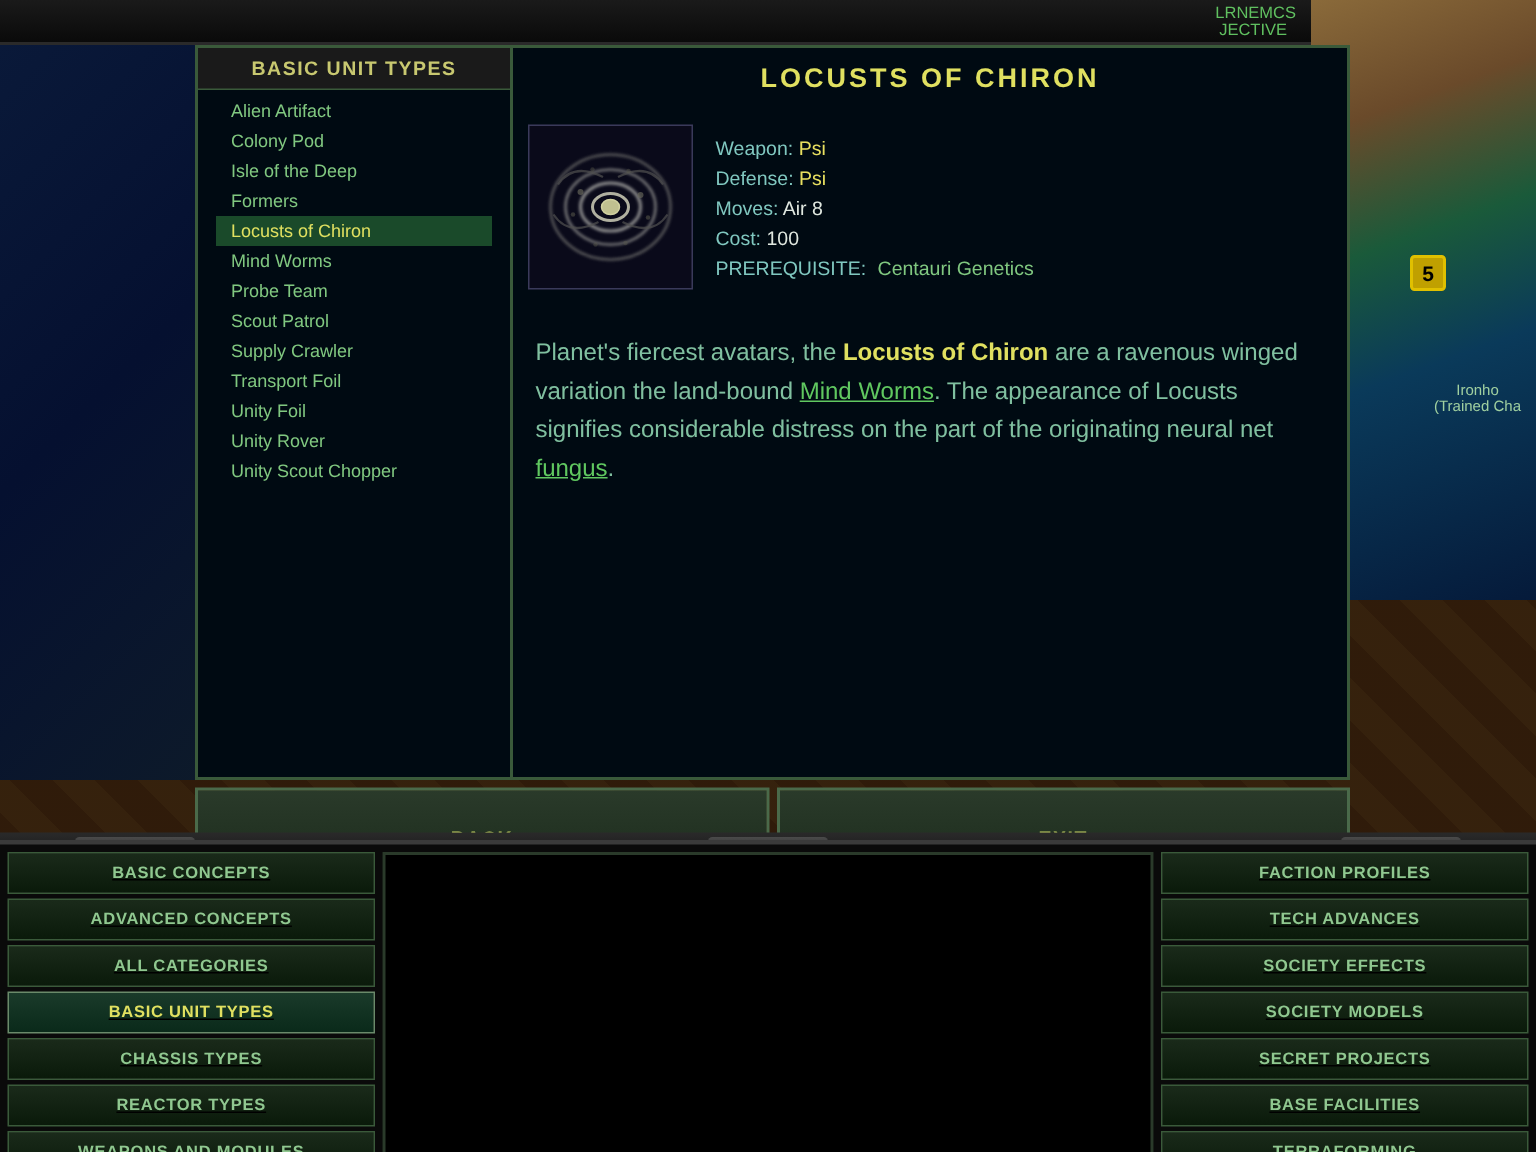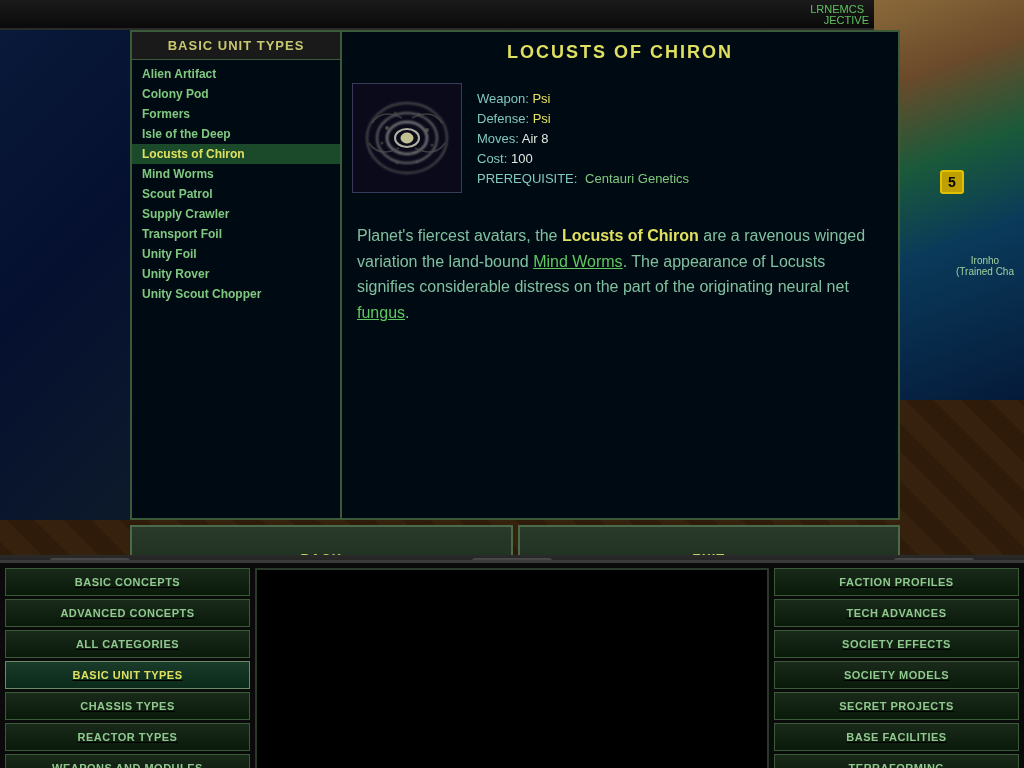--- a/index.html
+++ b/index.html
@@ -71,22 +71,21 @@
       text-align: center;
       font-size: 13px;
       font-weight: bold;
       padding: 6px 4px;
       border-bottom: 1px solid #3a5a3a;
       letter-spacing: 1px;
     }
 
     .list-items {
       list-style: none;
-      padding: 4px 0;
-      font-weight: bold;
+      padding: 4px 12px;
     }
 
     .list-items li {
       padding: 3px 10px;
       color: #80c880;
       font-size: 12px;
       cursor: pointer;
     }
 
     .list-items li.selected {
@@ -305,40 +304,41 @@
 
 <div class="game-bg"></div>
 <div class="terrain-overlay"></div>
 
 <div class="blue-area"></div>
 
 <div class="top-bar">
   <span class="map-link" style="right:160px; top:3px;">
     <span>LRNEMCS</span>
   </span>
-  <span class="map-link" style="right:155px; top:14px;">
+  <span class="map-link" style="right:166px; top:14px;">
     <span>JECTIVE</span>
   </span>
 </div>
 
 <div class="water-area" style="background: linear-gradient(160deg, #8a6a3a 0%, #6a4a2a 20%, #1a5a3a 40%, #0a3a5a 60%, #051a3a 100%);"></div>
 
 <div style="position:absolute; top:170px; right:60px; width:24px; height:24px; background:#c0a000; border:2px solid #e0c000; color:#000; font-weight:bold; font-size:14px; display:flex; align-items:center; justify-content:center; border-radius:3px;">5</div>
 
 <div style="position:absolute; top:255px; right:10px; color:#a0d0a0; font-size:10px; text-align:center;">Ironho<br>(Trained Cha</div>
 
 <div class="list-panel">
   <div class="list-panel-title">BASIC UNIT TYPES</div>
   <ul class="list-items" id="unit-list">
   <li>Alien Artifact</li>
       <li>Colony Pod</li>
+      <li>Isle of the Deep</li>
       <li>Formers</li>
-      <li>Isle of the Deep</li>
       <li class="selected">Locusts of Chiron</li>
       <li>Mind Worms</li>
+      <li>Probe Team</li>
       <li>Scout Patrol</li>
       <li>Supply Crawler</li>
       <li>Transport Foil</li>
       <li>Unity Foil</li>
       <li>Unity Rover</li>
       <li>Unity Scout Chopper</li>
     </ul>
 </div>
 
 <div class="detail-panel">

